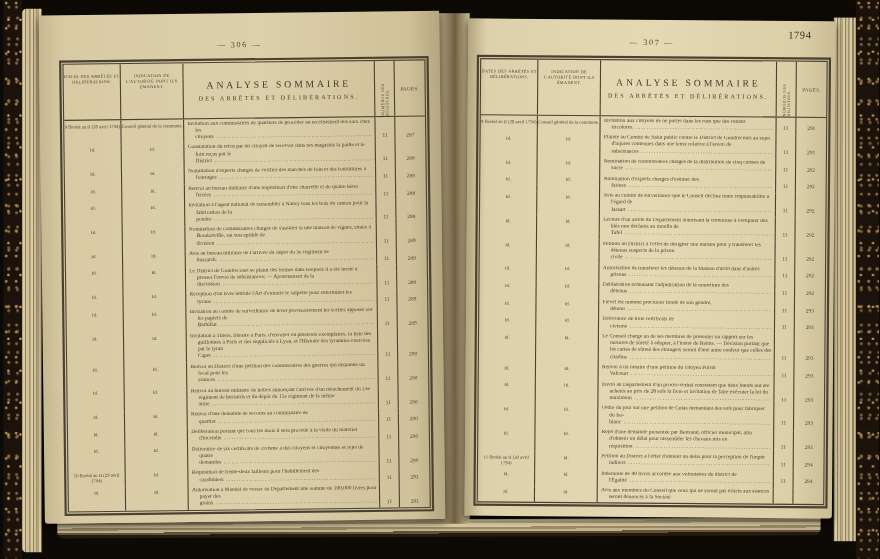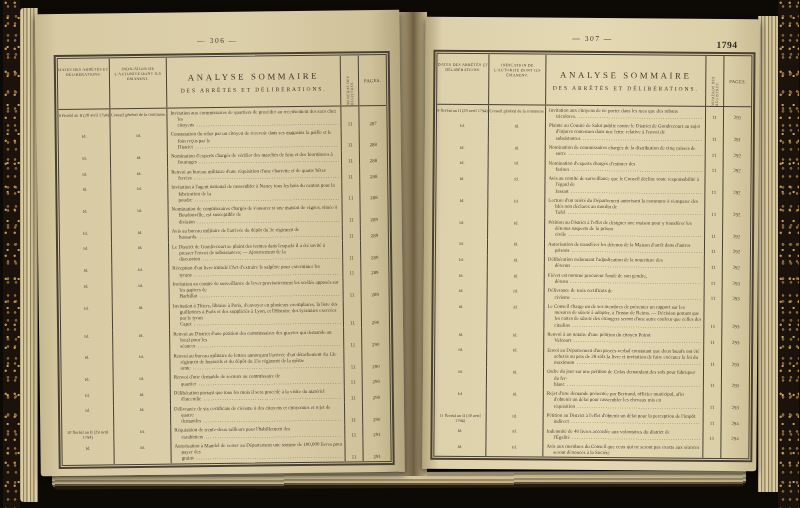--- a/index.html
+++ b/index.html
@@ -54,22 +54,22 @@
     background:linear-gradient(90deg,#b5a781,#847455 38%,#6e5f43 52%,#a3946e 78%,#c9bb93);
   }
   
   .pageno{
     text-align:center;font-size:7.5px;letter-spacing:1.5px;color:#4a4132;
     margin-top:0;position:absolute;left:0;right:0;
   }
   .page-left .pageno{top:24px;}
   .page-right .pageno{top:16px;}
   .year-label{
-    position:absolute;top:9px;right:22px;font-size:9.5px;font-weight:bold;
-    letter-spacing:.5px;color:#352d20;margin-top:12px;
+    position:absolute;top:9px;right:22px;font-size:9.5px;font-weight:normal;
+    letter-spacing:.5px;color:#352d20;
   }
   .table{
     position:absolute;border:1px solid #4a4132;outline:2px solid #4a4132;outline-offset:1px;
     overflow:hidden;background:transparent;
   }
   .page-left .table{left:21px;top:44px;width:328px;height:406px;}
   .page-right .table{left:11px;top:36px;width:314px;height:402px;}
   .thead{display:flex;border-bottom:1px solid #4a4132;height:50px;align-items:stretch;}
   .c{border-right:1px solid #4a4132;box-sizing:border-box;}
   .c:last-child{border-right:none;}

